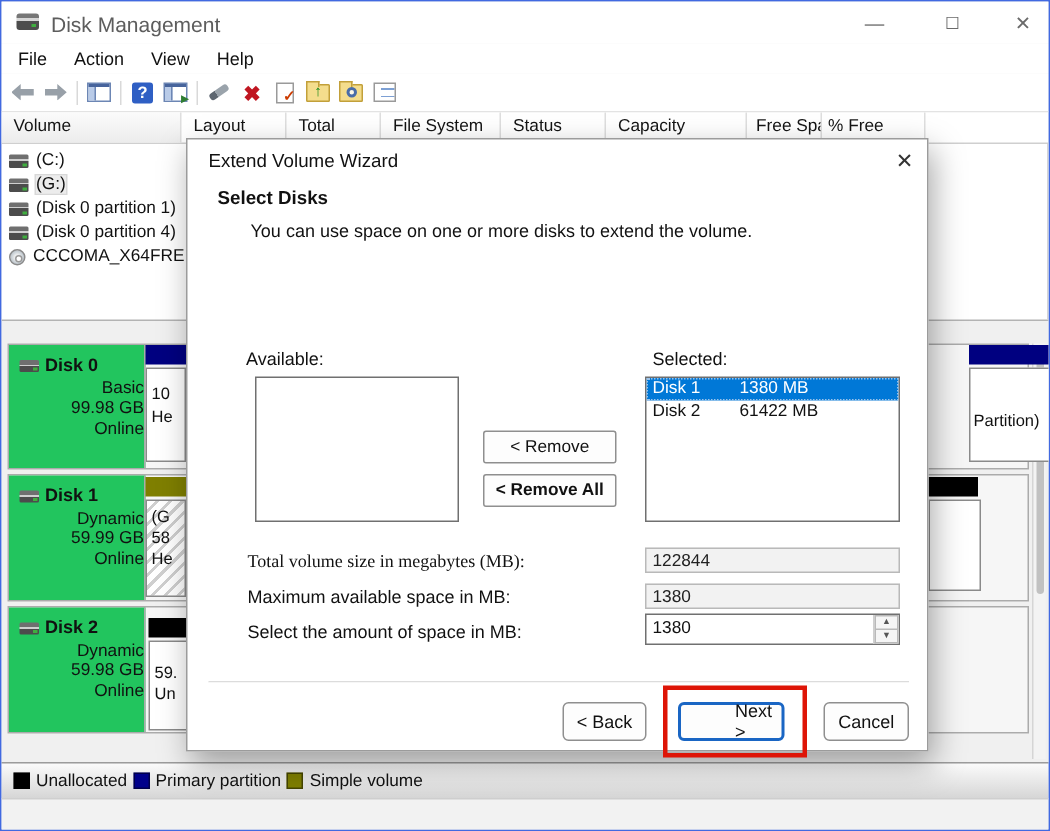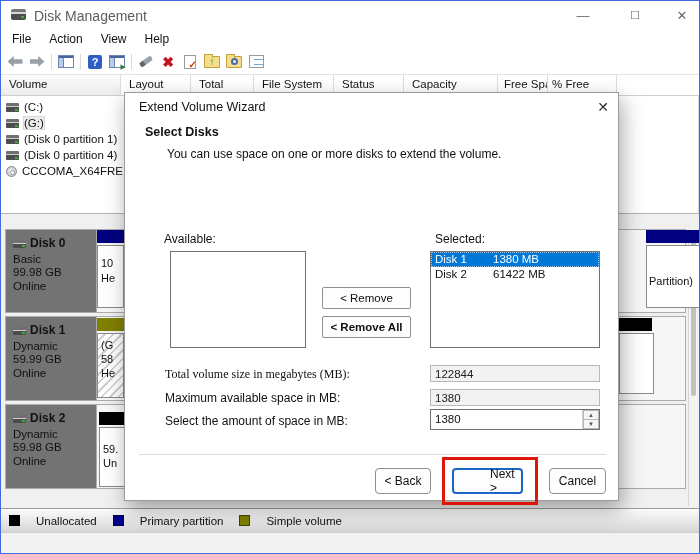--- a/index.html
+++ b/index.html
@@ -70,22 +70,22 @@
   .cd-glyph { width:11px; height:11px; border-radius:50%; border:1px solid #8a8a8a; flex:0 0 11px;
               background:radial-gradient(circle,#f6f6f6 18%, #c3cbd1 65%); position:relative; }
   .cd-glyph::after { content:""; position:absolute; left:3px; top:3px; width:3px; height:3px; border-radius:50%;
               background:#fff; border:1px solid #9a9a9a; }
   .vlabel-hl { background:#ececec; outline:1px solid #d8d8d8; }
 
   
   .graphpane { position:absolute; left:0; top:213px; width:700px; height:294px; background:#f0f0f0; }
   .diskrow { position:absolute; left:4px; width:681px; border:1px solid #ababab; background:#f6f6f6; }
   .row0 { top:228px; height:84px; } .row1 { top:315px; height:85px; } .row2 { top:403px; height:85px; }
-  .disklabel { position:absolute; left:0; top:0; bottom:0; width:91px; background:#737373;
-               border-right:1px solid #ababab; padding:7px 0 0 7px; font-size:11.5px; color:#111; line-height:13.5px; }
+  .disklabel { position:absolute; left:0; top:0; bottom:0; width:91px; background:#22c55e;
+               border-right:1px solid #ababab; padding:7px 0 0 7px; font-size:11.5px; color:#111; line-height:13.5px;text-align:right; }
   .dname { font-weight:bold; font-size:12px; display:flex; align-items:center; gap:4px; margin-bottom:2px; }
   .dname .disk-glyph { width:14px; height:8px; }
   .frag { position:absolute; z-index:1; }
   .fstrip { position:absolute; left:0; top:0; height:13px; width:100%; }
   .fbody  { position:absolute; left:0; top:15px; background:#fff; border:1px solid #8a8a8a;
             font-size:11px; color:#111; line-height:14px; overflow:hidden; white-space:nowrap; }
   .f0a { left:96px;  top:229px; width:27px; height:80px; }
   .f0a .fbody { width:27px; height:63px; padding:10px 0 0 3px; line-height:15px; }
   .f0b { left:645px; top:229px; width:64px; height:80px; }
   .f0b .fstrip { width:60px; }
@@ -98,21 +98,21 @@
   .f1b .fbody  { width:35px; height:61px; }
   .f2a { left:98px;  top:411px; width:25px; height:77px; }
   .f2a .fbody { width:47px; height:60px; padding:14px 0 0 3px; }
   .gscroll { position:absolute; left:687px; top:228px; width:9px; height:277px; background:#f3f3f3;
              border-left:1px solid #d5d5d5; }
   .gthumb { position:absolute; left:2px; top:7px; width:5px; height:160px; background:#c1c1c1; border-radius:3px; }
 
   
   .legendbar { position:absolute; left:0; top:507px; width:100%; height:24px;
                background:linear-gradient(#fbfbfb,#d6d6d6); border-top:1px solid #9c9c9c;
-               display:flex; align-items:center; gap:16px; padding-left:8px; font-size:11.5px; color:#111; }
+               display:flex; align-items:center; gap:4px; padding-left:8px; font-size:11.5px; color:#111; }
   .lsq { width:11px; height:11px; border:1px solid rgba(0,0,0,.45); }
   .statusbar { position:absolute; left:0; top:531px; width:100%; height:23px; background:#f2f2f2;
                border-top:1px solid #cfcfcf; }
 
   
   .dialog { position:absolute; left:123px; top:91px; width:495px; height:409px; background:#fff;
             border:1px solid #9b9b9b; box-shadow:3px 8px 20px rgba(0,0,0,.35); z-index:10; font-size:12px; color:#111; }
   .dlg-title { position:absolute; left:14px; top:7px; font-size:12.5px; }
   .dlg-close { position:absolute; left:466px; top:4px; width:24px; height:19px; display:flex;
                align-items:center; justify-content:center; font-size:14px; color:#333; }

